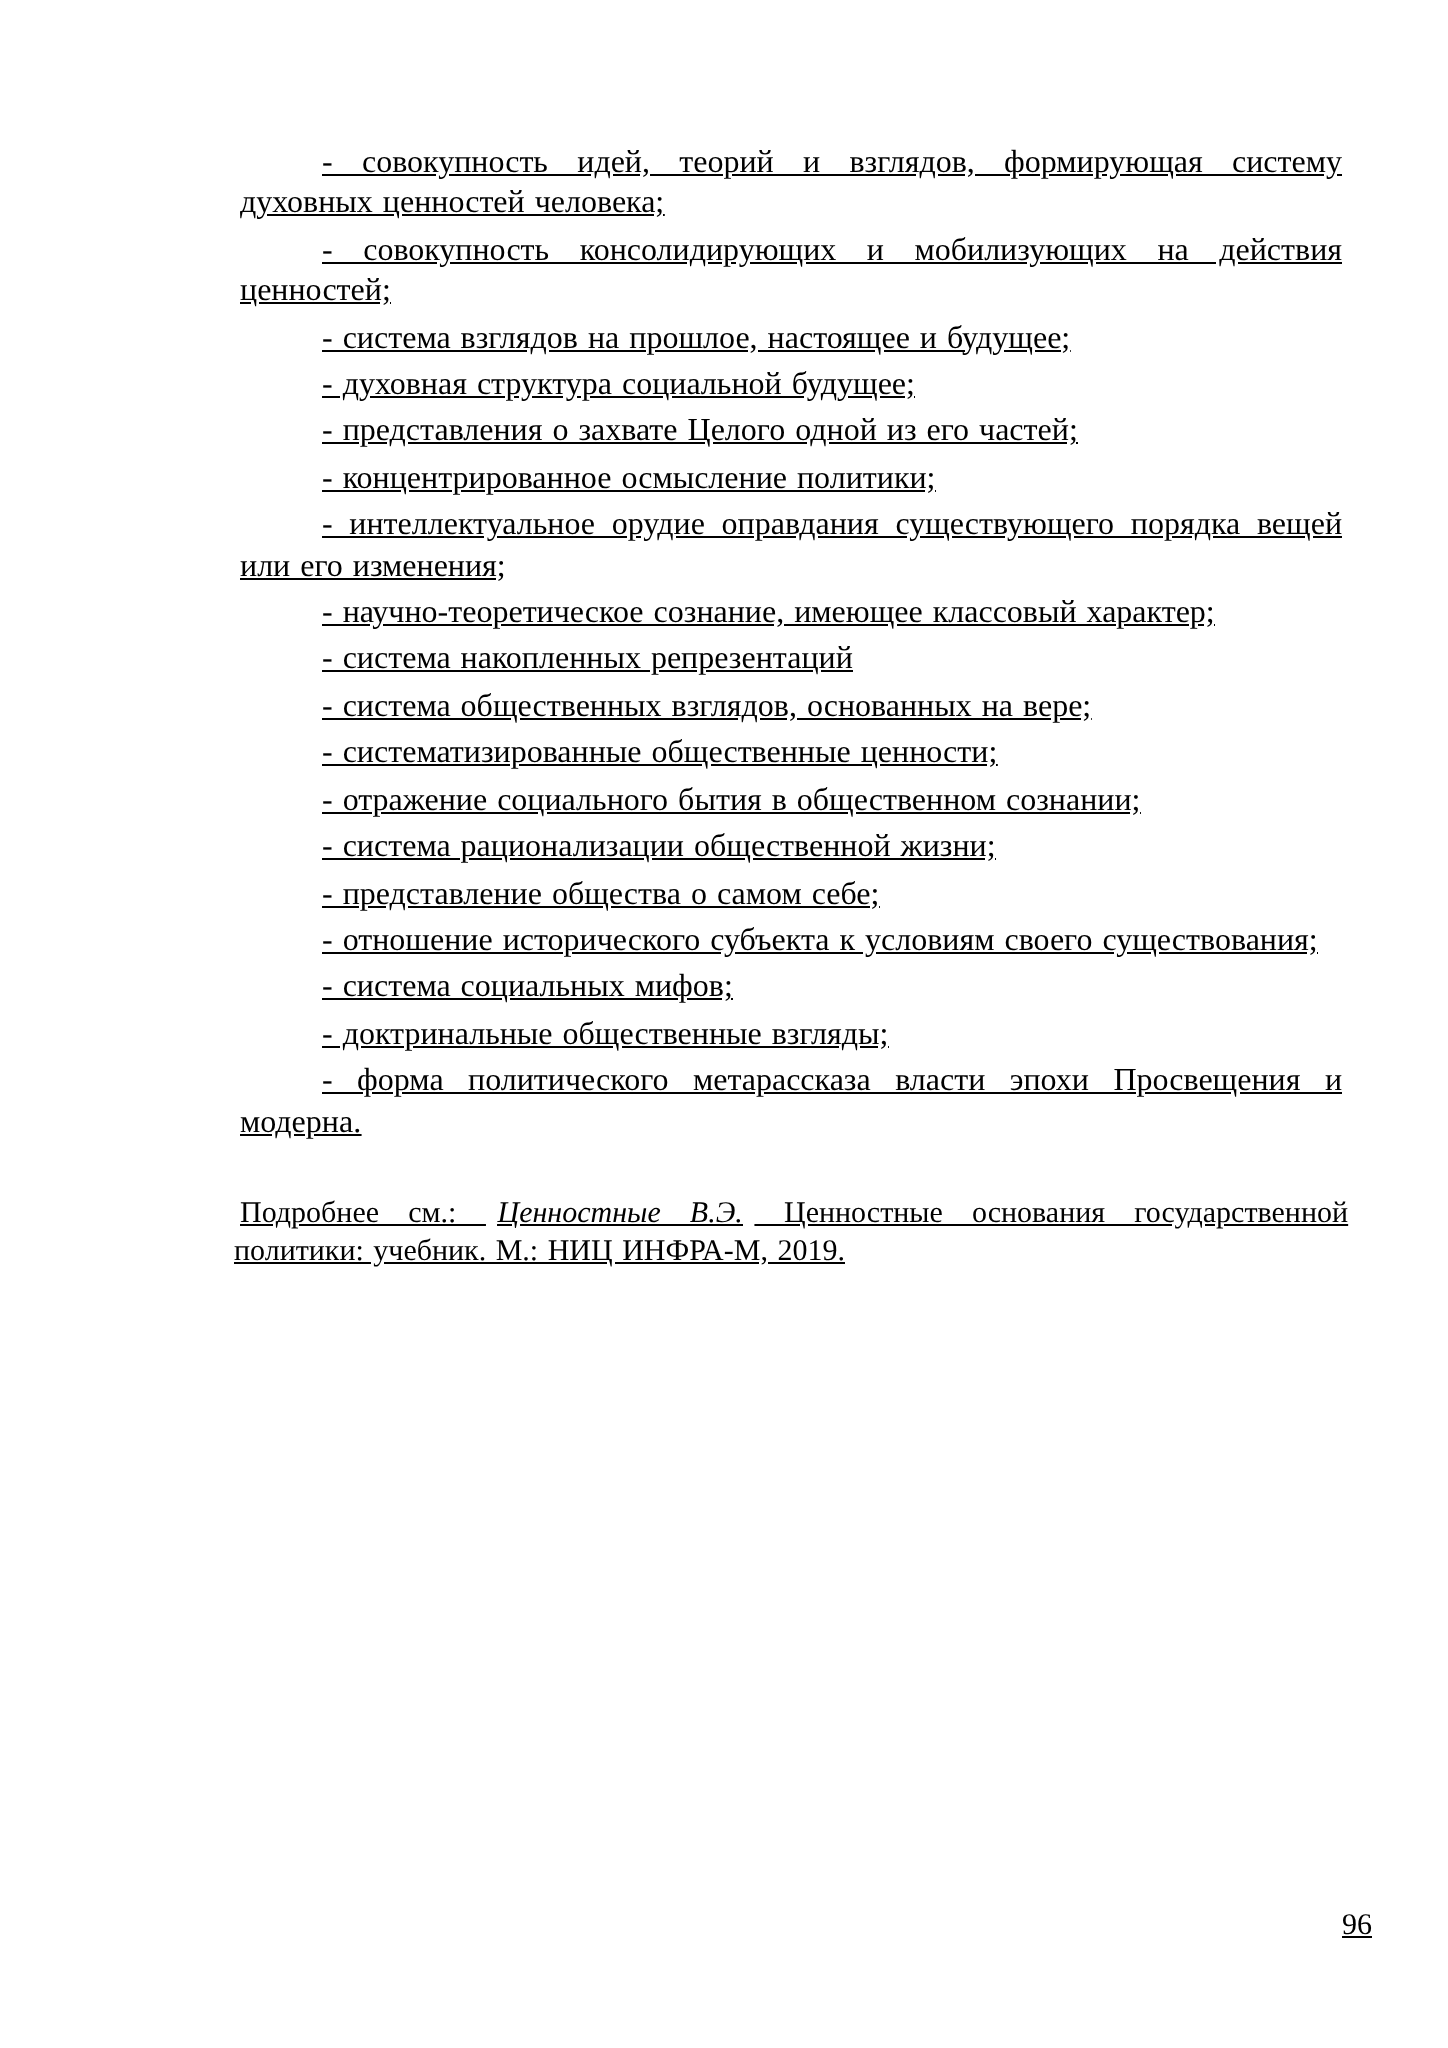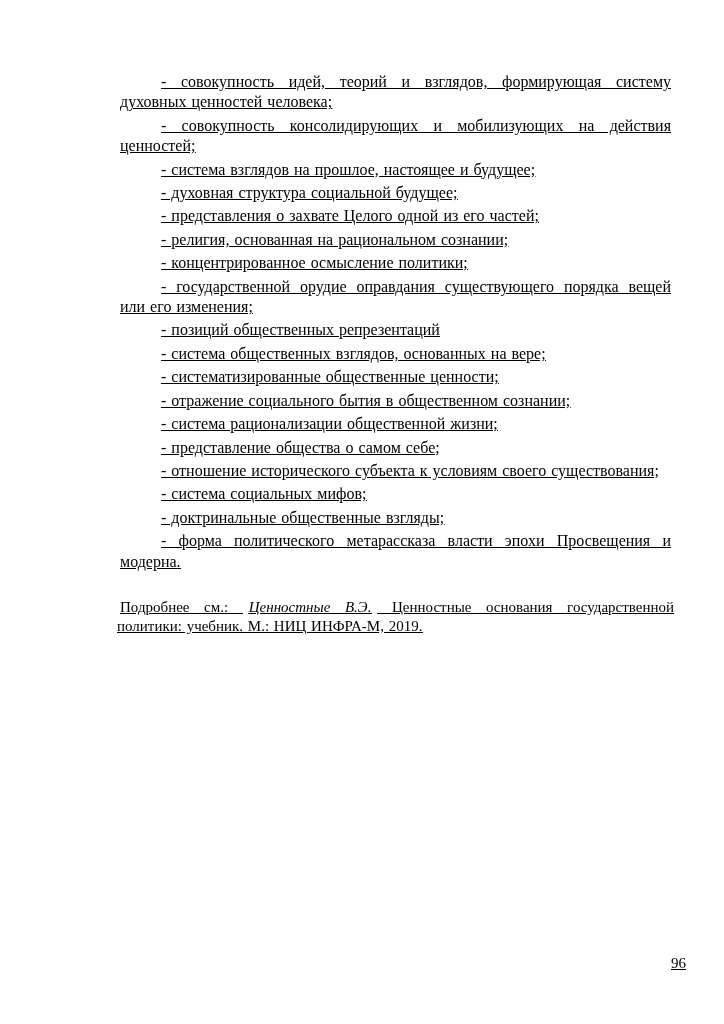--- a/index.html
+++ b/index.html
@@ -44,24 +44,24 @@
 <body>
 
 <main class="page">
 
   <section class="list">
     <p>- совокупность идей, теорий и взглядов, формирующая систему духовных ценностей человека;</p>
     <p>- совокупность консолидирующих и мобилизующих на действия ценностей;</p>
     <p>- система взглядов на прошлое, настоящее и будущее;</p>
     <p>- духовная структура социальной будущее;</p>
     <p>- представления о захвате Целого одной из его частей;</p>
-    <p>- религия, основанная на рациональном сознании;</p>
     <p>- концентрированное осмысление политики;</p>
-    <p>- государственной орудие оправдания существующего порядка вещей или его изменения;</p>
-    <p>- позиций общественных репрезентаций</p>
+    <p>- интеллектуальное орудие оправдания существующего порядка вещей или его изменения;</p>
+    <p>- научно-теоретическое сознание, имеющее классовый характер;</p>
+    <p>- система накопленных репрезентаций</p>
     <p>- система общественных взглядов, основанных на вере;</p>
     <p>- систематизированные общественные ценности;</p>
     <p>- отражение социального бытия в общественном сознании;</p>
     <p>- система рационализации общественной жизни;</p>
     <p>- представление общества о самом себе;</p>
     <p>- отношение исторического субъекта к условиям своего существования;</p>
     <p>- система социальных мифов;</p>
     <p>- доктринальные общественные взгляды;</p>
     <p>- форма политического метарассказа власти эпохи Просвещения и модерна.</p>
   </section>

